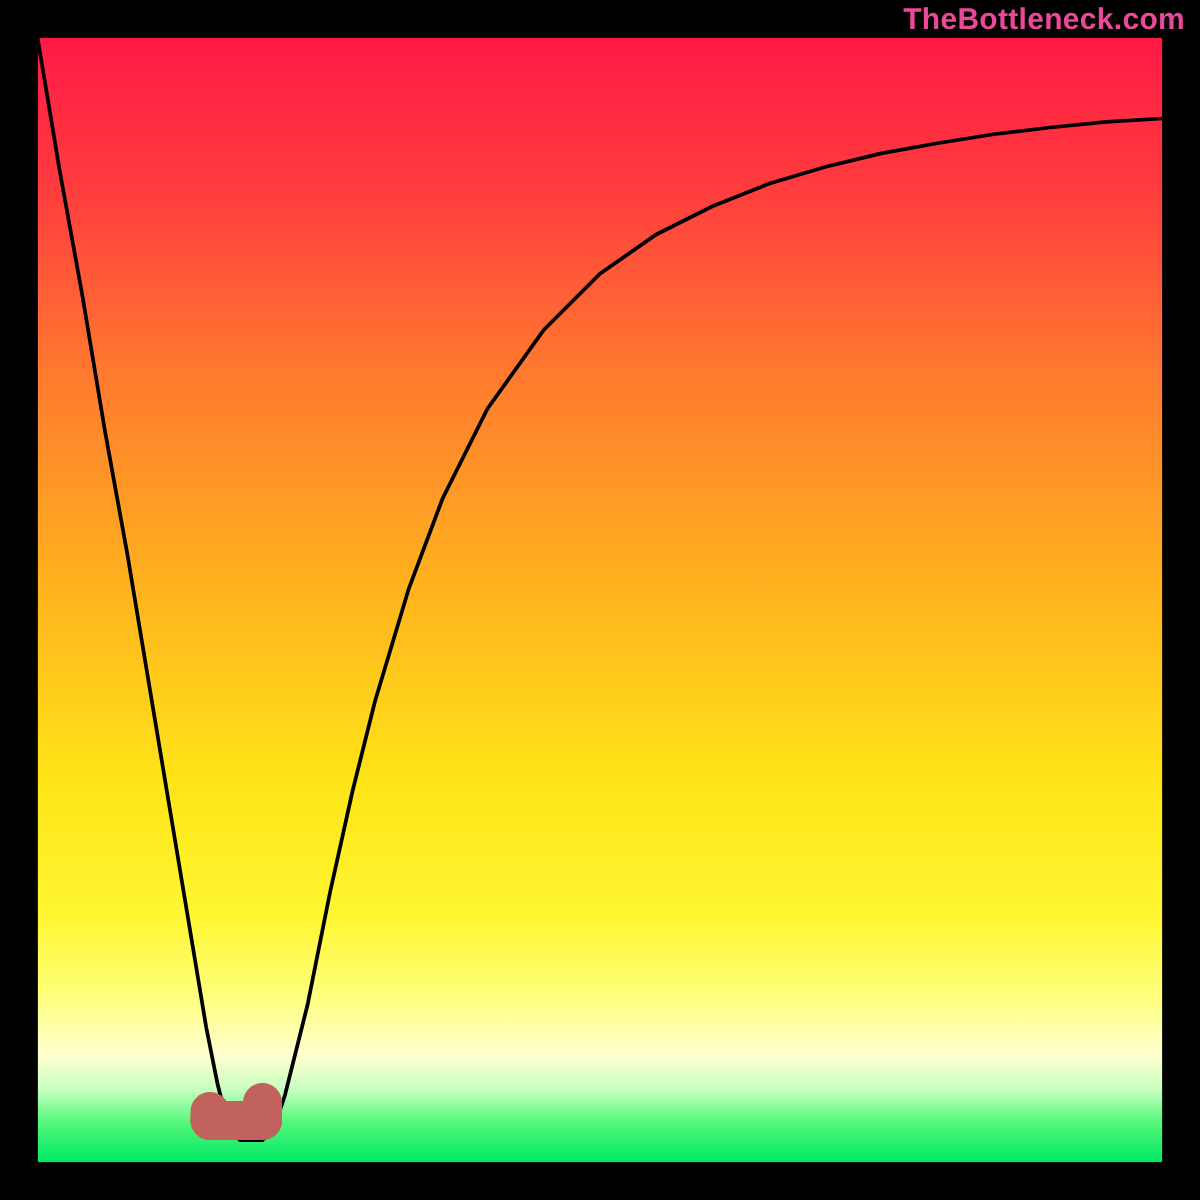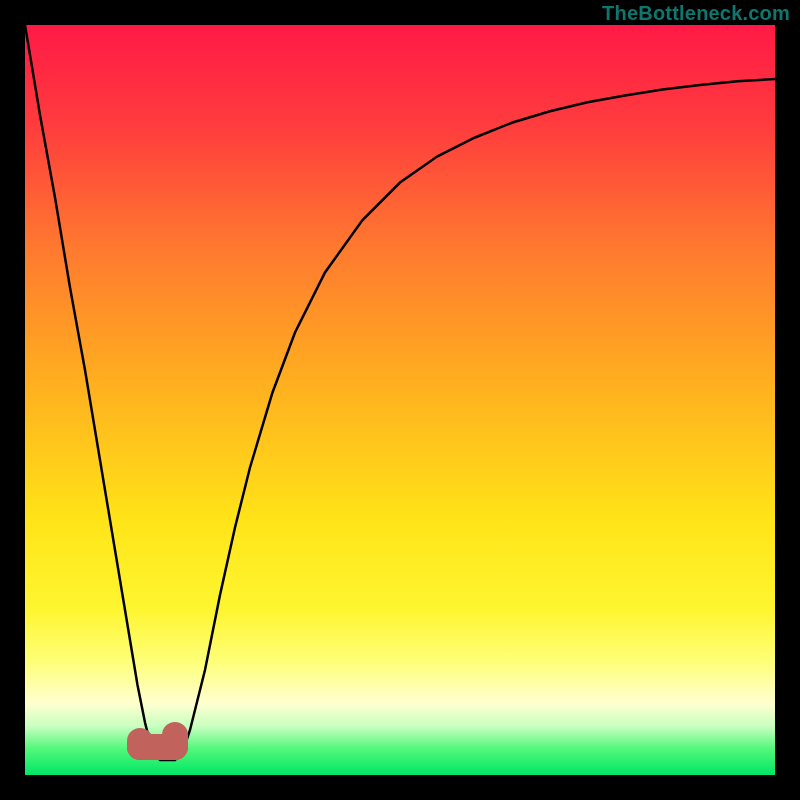--- a/index.html
+++ b/index.html
@@ -38,21 +38,21 @@
     position: absolute;
     left: 0;
     top: 0;
     width: 100%;
     height: 100%;
   }
   .watermark {
     position: absolute;
     top: 2px;
     right: 10px;
-    color: #0f766e;
+    color: #ec4899;
     font-size: 20px;
     font-weight: 600;
     letter-spacing: 0.2px;
   }
 </style>
 </head>
 <body>
 
 <div class="frame">
 

